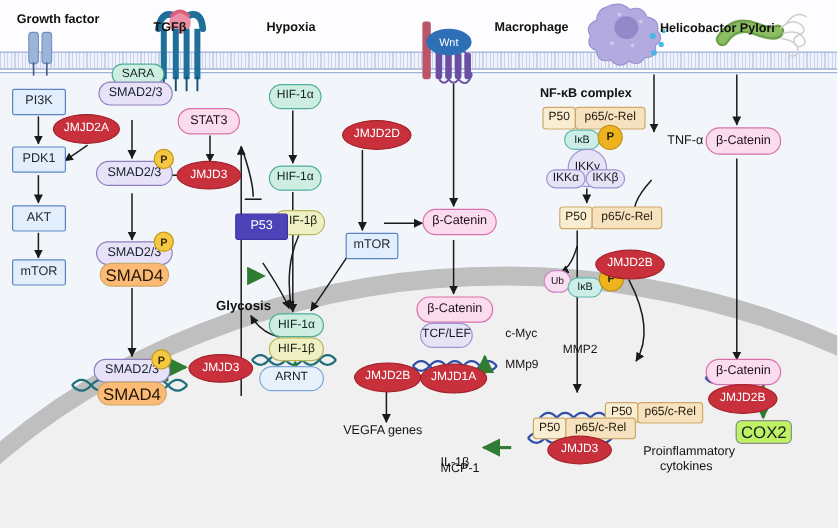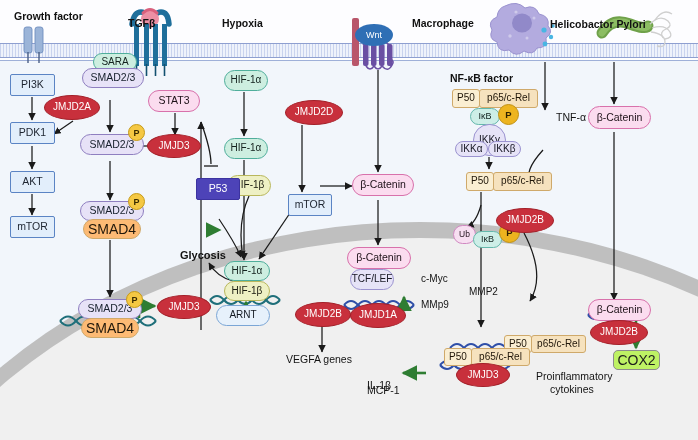--- a/index.html
+++ b/index.html
@@ -296,21 +296,21 @@
 
   <div class="node pill-pink" style="left:352px;top:174px;width:62px;height:22px;">β-Catenin</div>
   <div class="node pill-pink" style="left:347px;top:247px;width:64px;height:22px;">β-Catenin</div>
   <div class="node pill-lav" style="left:350px;top:269px;width:44px;height:21px;">TCF/LEF</div>
   <div class="node ellipse-red" style="left:350px;top:303px;width:56px;height:25px;">JMJD1A</div>
 
   <div class="plain" style="left:421px;top:273px;">c-Myc</div>
   <div class="plain" style="left:421px;top:286px;padding-left:48px;">MMP2</div>
   <div class="plain" style="left:421px;top:299px;">MMp9</div>
 
-  <div class="plain-b" style="left:450px;top:72px;font-size:10.5px;">NF-κB factor</div>
+  <div class="plain-b" style="left:450px;top:72px;font-size:10.5px;">NF-κB complex</div>
   <div class="node rect-tan2" style="left:452px;top:89px;width:28px;height:19px;">P50</div>
   <div class="node rect-tan" style="left:479px;top:89px;width:59px;height:19px;">p65/c-Rel</div>
   <div class="node ikb" style="left:470px;top:108px;width:30px;height:17px;">IκB</div>
   <div class="phos-big" style="left:498px;top:104px;width:19px;height:19px;">P</div>
 
   <div class="node pill-lav" style="left:473px;top:124px;width:33px;height:32px;">IKKγ</div>
   <div class="node pill-lav" style="left:455px;top:141px;width:33px;height:16px;">IKKα</div>
   <div class="node pill-lav" style="left:488px;top:141px;width:33px;height:16px;">IKKβ</div>
 
   <div class="plain" style="left:556px;top:111px;font-size:10.5px;">TNF-α</div>

